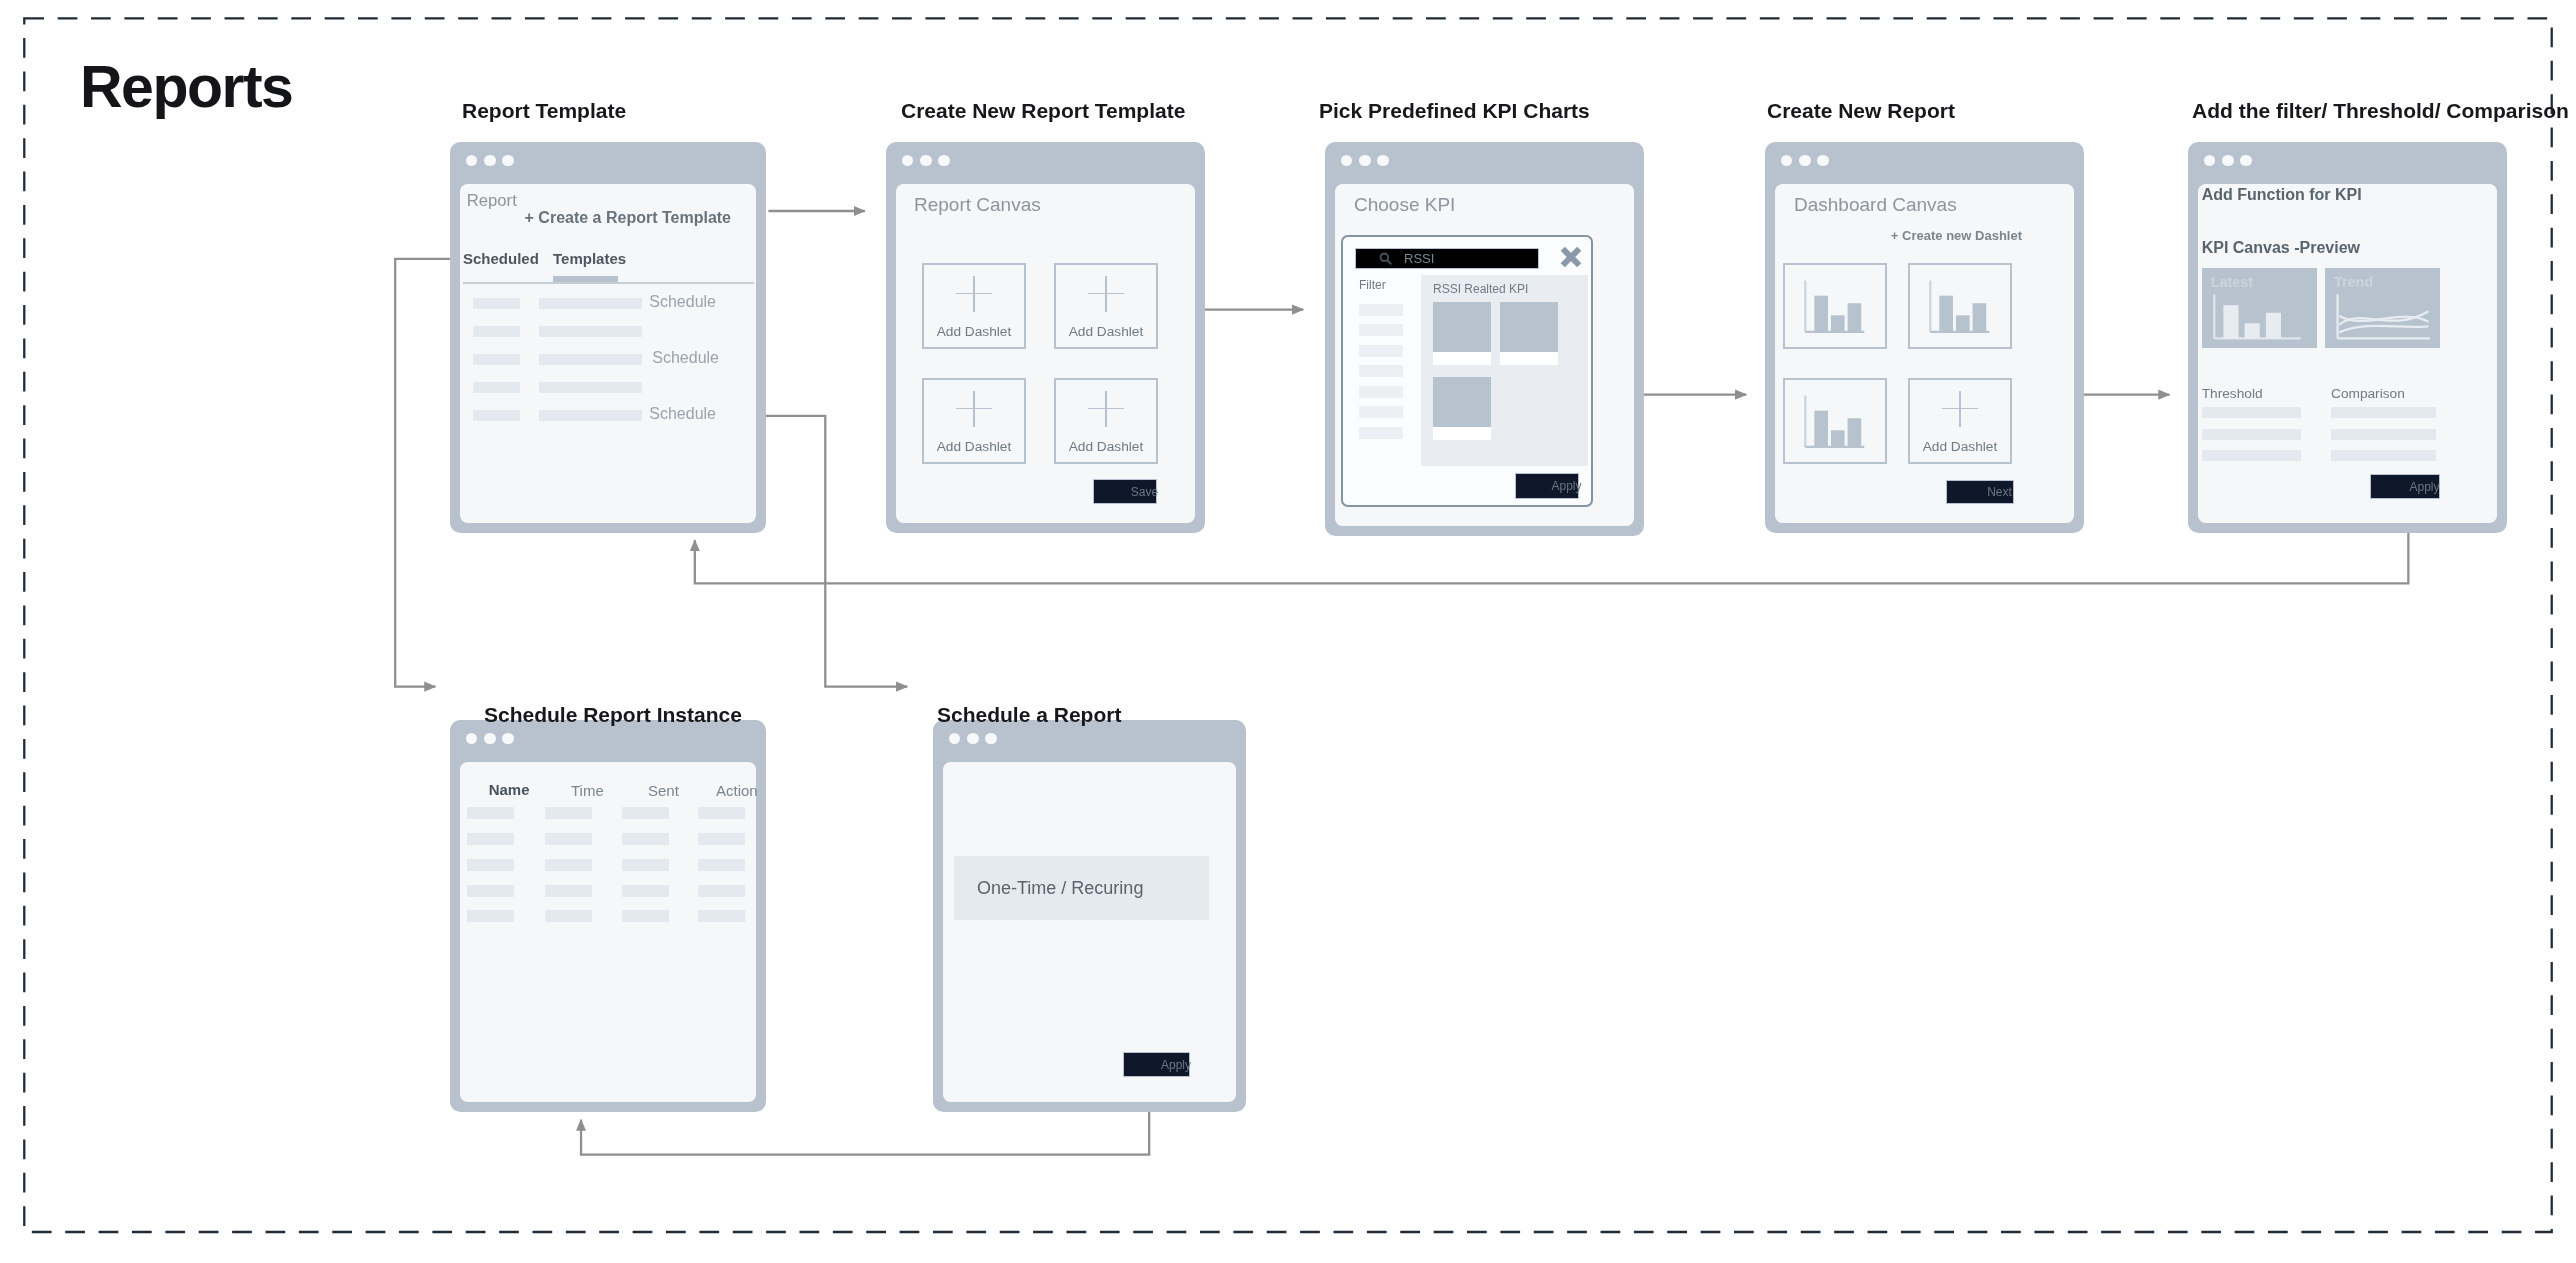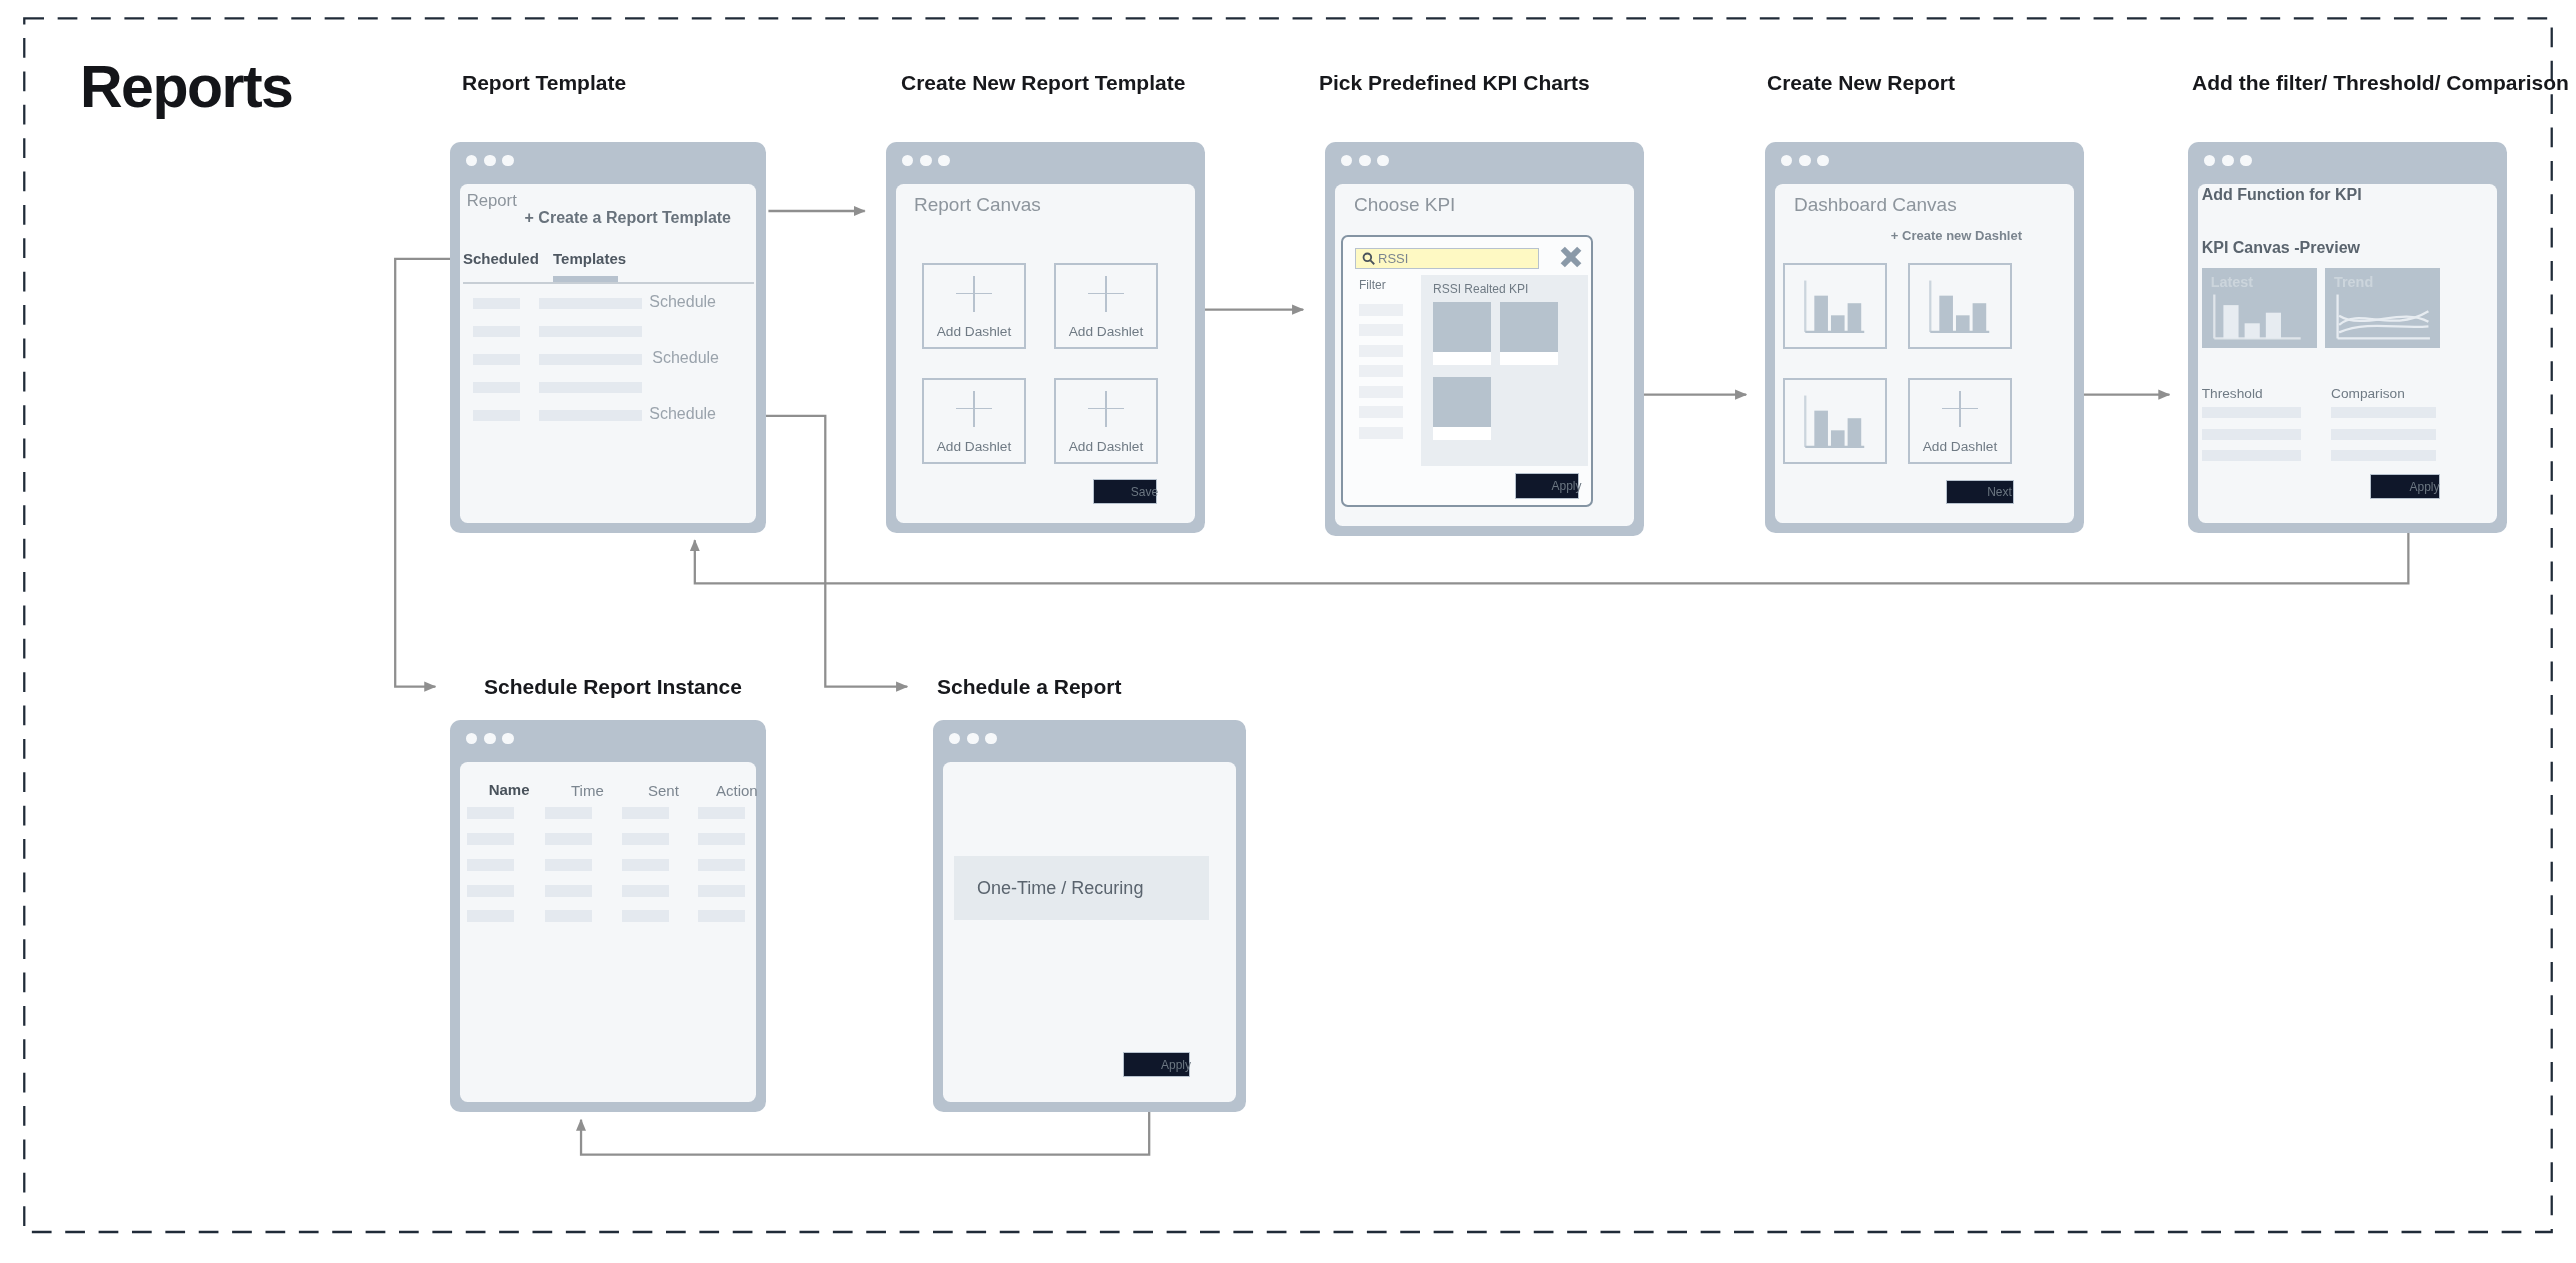--- a/index.html
+++ b/index.html
@@ -1,40 +1,40 @@
 <!DOCTYPE html>
 <html style="font-size:12px"><head>
 <meta charset="utf-8">
 <style>
   html,body{margin:0;padding:0;background:#ffffff;}
   .canvas{position:relative;width:2576px;height:1264px;background:#ffffff;
     font-family:"Liberation Sans","DejaVu Sans",sans-serif;overflow:hidden;}
   .connector-layer{position:absolute;left:0;top:0;z-index:1;}
   .page-title{position:absolute;left:80px;top:53px;font-size:59px;font-weight:800;
     letter-spacing:-1.5px;color:#141519;z-index:2;}
-  .step-label{position:absolute;font-size:21px;font-weight:700;color:#17181c;z-index:3;white-space:nowrap;}
+  .step-label{position:absolute;font-size:21px;font-weight:700;color:#17181c;z-index:3;white-space:nowrap;margin-top:28px;}
   .window{position:absolute;background:#b7c2ce;border-radius:10.6px;z-index:2;}
   .dots{position:absolute;left:16px;top:13px;display:flex;gap:6.8px;}
   .dot{width:11.4px;height:11.4px;border-radius:50%;background:#f6f8fa;}
   .panel{position:absolute;left:10px;right:10px;top:42px;bottom:10px;background:#f5f7f9;border-radius:7.6px;}
   .muted-title{position:absolute;font-size:19px;color:#8d959d;white-space:nowrap;}
   .small-link{position:absolute;font-weight:600;color:#68727c;white-space:nowrap;}
   .tab{position:absolute;font-size:15px;font-weight:600;color:#4e5761;white-space:nowrap;}
   .bar{position:absolute;background:#e4e9ef;}
   .sched{position:absolute;font-size:16px;color:#9aa3ac;white-space:nowrap;}
   .dashlet-box{position:absolute;width:104px;height:86px;border:2.3px solid #b7c2ce;box-sizing:border-box;}
   .plus{position:absolute;left:50%;top:10.6px;transform:translateX(-50%);width:36px;height:36px;}
   .plus::before{content:"";position:absolute;left:0;top:17.4px;width:36px;height:1.5px;background:#b7c2ce;}
   .plus::after{content:"";position:absolute;left:17.4px;top:0;width:1.5px;height:36px;background:#b7c2ce;}
   .dashlet-label{position:absolute;left:0;right:0;bottom:7.6px;text-align:center;font-size:13.7px;color:#6f7a84;}
   .btn{position:absolute;background:#0f172a;border:1.5px solid #b7c2ce;color:#6b7681;font-size:12px;
     display:flex;align-items:center;justify-content:center;box-sizing:border-box;cursor:pointer;padding-left:39px;}
   .modal{position:absolute;background:#fbfcfd;border:2.3px solid #8494a3;border-radius:6.8px;box-sizing:border-box;}
-  .search-box{position:absolute;background:#fef9c3;border:1.5px solid #b7c2ce;box-sizing:border-box;
-    display:flex;align-items:center;gap:3px;padding-left:6px;}
+  .search-box{position:absolute;background:#000000;border:1.5px solid #b7c2ce;box-sizing:border-box;
+    display:flex;align-items:center;gap:12px;padding-left:23px;}
   .search-box span{font-size:13px;color:#7b858f;}
   .kpi-panel{position:absolute;background:#e9edf1;}
   .kpi-tile{position:absolute;background:#b6c2cd;}
   .kpi-strip{position:absolute;background:#ffffff;}
   .field-label{position:absolute;font-size:13.7px;color:#6f7a84;white-space:nowrap;}
   .semibold{position:absolute;font-size:16px;font-weight:600;color:#5a646e;white-space:nowrap;}
   .preview-tile{position:absolute;background:#b6c2cd;}
   .preview-tile .tile-label{position:absolute;left:9px;top:6px;font-size:14.4px;font-weight:600;color:#ccd5dc;}
   .col-header{position:absolute;font-size:15px;color:#7b858f;white-space:nowrap;padding-left:22px;}
   .col-header.first{font-weight:700;color:#49525b;}

